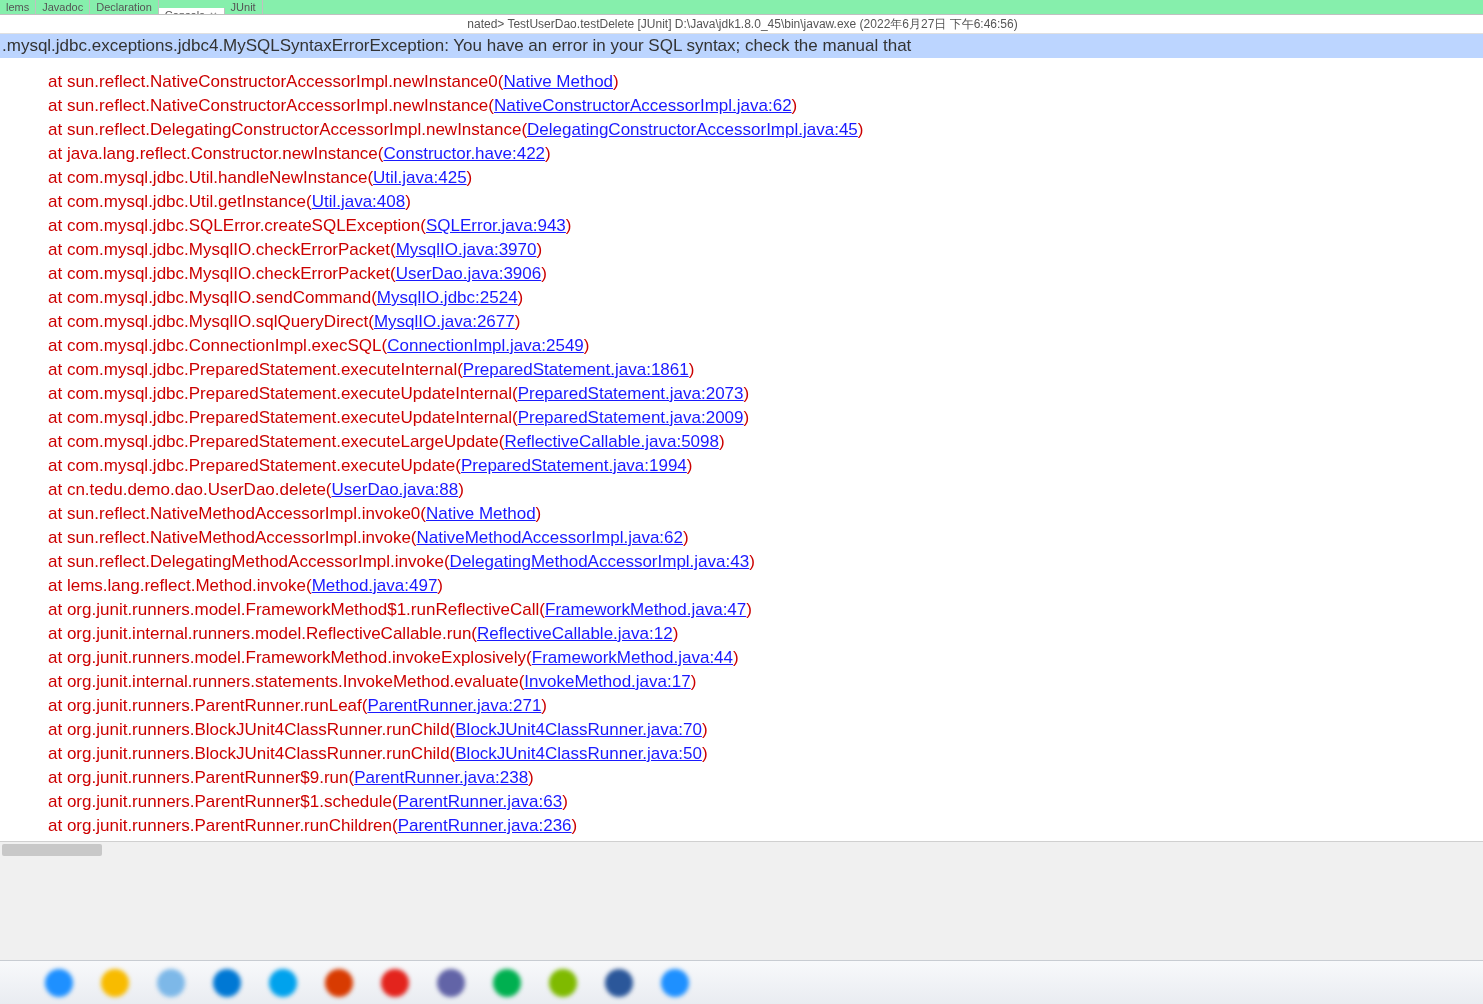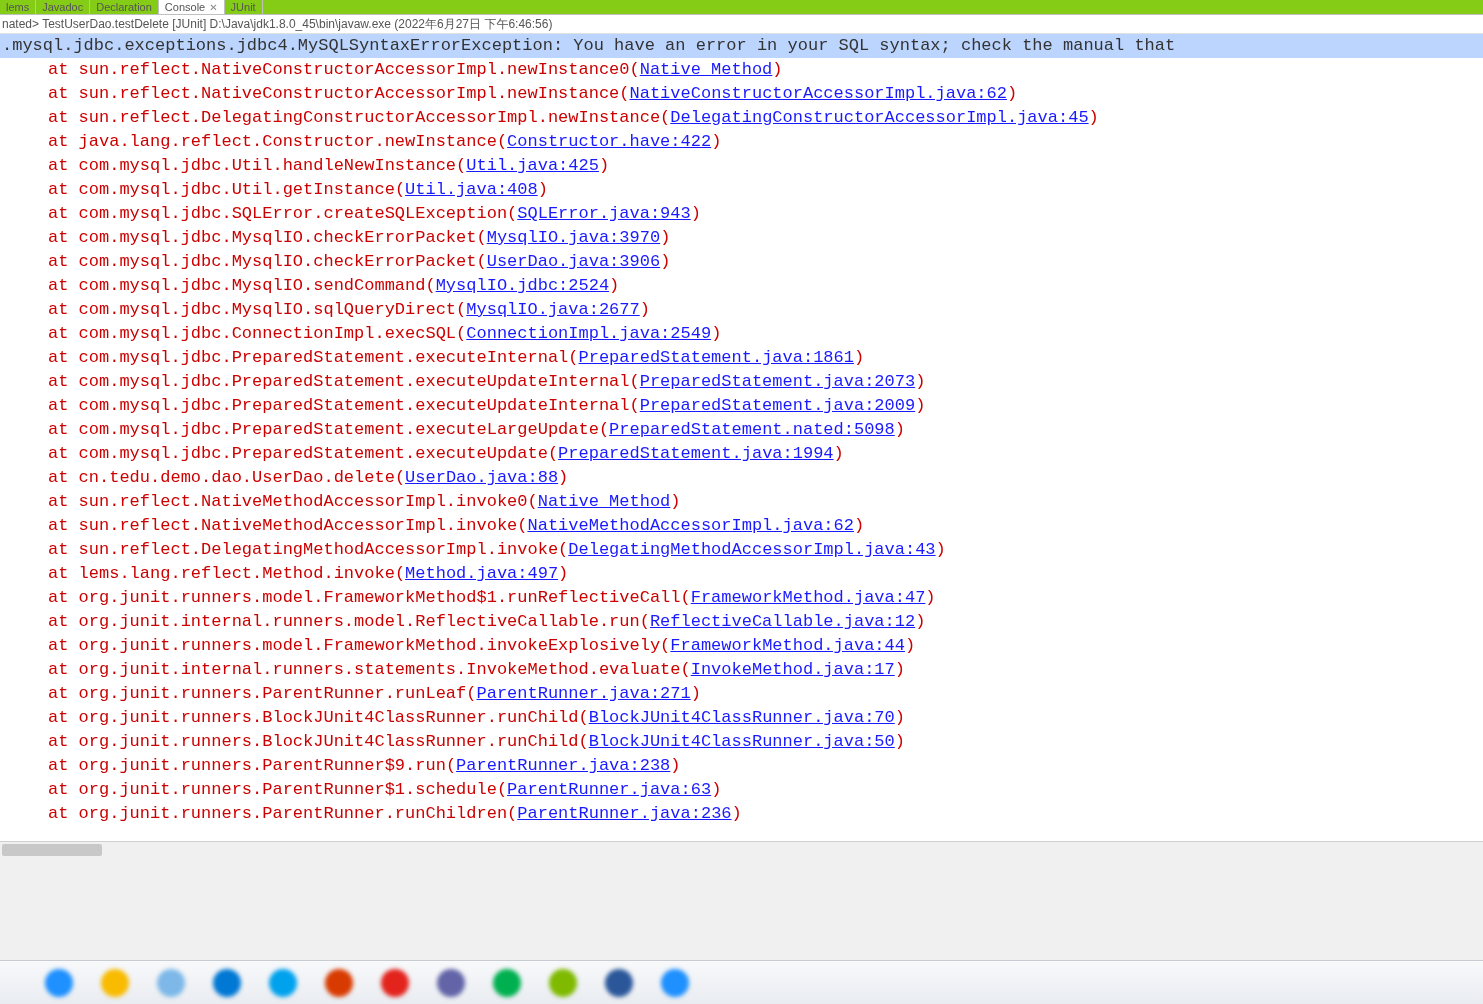--- a/index.html
+++ b/index.html
@@ -4,62 +4,63 @@
 <style>
   html, body {
     margin: 0; padding: 0;
     width: 1483px; height: 1004px;
     font-family: "Microsoft YaHei", sans-serif;
     background: #f0f0f0;
     overflow: hidden;
   }
   .tabs {
     display: flex;
-    align-items: flex-end;
+    align-items: flex-start;
     height: 14px;
     font-size: 11px;
     color: #555;
-    background: #84cc16;
+    background: #86efac;
     border-bottom: 1px solid #c0c0c0;
     overflow: hidden;
   }
   .tabs .tab {
     display: flex;
     align-items: center;
     padding: 0 6px;
     border-right: 1px solid #c0c0c0;
     height: 100%;
   }
   .tabs .tab.active { background: #fff; margin-top: 8px; }
   .tabs .close-x { margin-left: 4px; color: #888; font-size: 10px; }
   .header {
     height: 18px;
     font-size: 12px;
     color: #555;
     display: flex; align-items: center;
     padding-left: 2px;
     background: #fff;
     border-bottom: 1px solid #e0e0e0;
+    justify-content: center;
   }
   .console {
-    font-family: Liberation Mono, monospace;
+    font-family: Liberation Sans, sans-serif;
     font-size: 17px;
     line-height: 24px;
     background: #fff;
     height: 824px;
     overflow: hidden;
     position: relative;
     white-space: nowrap;
   }
   .err-line {
     color: #333;
     background: #bcd5ff;
     padding-left: 2px;
   }
-  .stack { padding-top: 0; }
+  .stack { padding-top: 12px; }
   .stack-line { padding-left: 48px; height: 24px; }
   .red { color: #cc0000; }
   .punc { color: #cc0000; }
   .link { color: #1a1aff; text-decoration: underline; cursor: pointer; }
   .hscroll {
     position: absolute;
     bottom: 0; left: 0; height: 16px; width: 100%;
     background: #f0f0f0;
     border-top: 1px solid #d0d0d0;
   }
@@ -128,21 +129,21 @@
       <div class="stack-line"><span class="red">at </span><span class="red">com.mysql.jdbc.Util.getInstance</span><span class="punc">(</span><span class="link">Util.java:408</span><span class="punc">)</span></div>
       <div class="stack-line"><span class="red">at </span><span class="red">com.mysql.jdbc.SQLError.createSQLException</span><span class="punc">(</span><span class="link">SQLError.java:943</span><span class="punc">)</span></div>
       <div class="stack-line"><span class="red">at </span><span class="red">com.mysql.jdbc.MysqlIO.checkErrorPacket</span><span class="punc">(</span><span class="link">MysqlIO.java:3970</span><span class="punc">)</span></div>
       <div class="stack-line"><span class="red">at </span><span class="red">com.mysql.jdbc.MysqlIO.checkErrorPacket</span><span class="punc">(</span><span class="link">UserDao.java:3906</span><span class="punc">)</span></div>
       <div class="stack-line"><span class="red">at </span><span class="red">com.mysql.jdbc.MysqlIO.sendCommand</span><span class="punc">(</span><span class="link">MysqlIO.jdbc:2524</span><span class="punc">)</span></div>
       <div class="stack-line"><span class="red">at </span><span class="red">com.mysql.jdbc.MysqlIO.sqlQueryDirect</span><span class="punc">(</span><span class="link">MysqlIO.java:2677</span><span class="punc">)</span></div>
       <div class="stack-line"><span class="red">at </span><span class="red">com.mysql.jdbc.ConnectionImpl.execSQL</span><span class="punc">(</span><span class="link">ConnectionImpl.java:2549</span><span class="punc">)</span></div>
       <div class="stack-line"><span class="red">at </span><span class="red">com.mysql.jdbc.PreparedStatement.executeInternal</span><span class="punc">(</span><span class="link">PreparedStatement.java:1861</span><span class="punc">)</span></div>
       <div class="stack-line"><span class="red">at </span><span class="red">com.mysql.jdbc.PreparedStatement.executeUpdateInternal</span><span class="punc">(</span><span class="link">PreparedStatement.java:2073</span><span class="punc">)</span></div>
       <div class="stack-line"><span class="red">at </span><span class="red">com.mysql.jdbc.PreparedStatement.executeUpdateInternal</span><span class="punc">(</span><span class="link">PreparedStatement.java:2009</span><span class="punc">)</span></div>
-      <div class="stack-line"><span class="red">at </span><span class="red">com.mysql.jdbc.PreparedStatement.executeLargeUpdate</span><span class="punc">(</span><span class="link">PreparedStatement.nated:5098</span><span class="punc">)</span></div>
+      <div class="stack-line"><span class="red">at </span><span class="red">com.mysql.jdbc.PreparedStatement.executeLargeUpdate</span><span class="punc">(</span><span class="link">ReflectiveCallable.java:5098</span><span class="punc">)</span></div>
       <div class="stack-line"><span class="red">at </span><span class="red">com.mysql.jdbc.PreparedStatement.executeUpdate</span><span class="punc">(</span><span class="link">PreparedStatement.java:1994</span><span class="punc">)</span></div>
       <div class="stack-line"><span class="red">at </span><span class="red">cn.tedu.demo.dao.UserDao.delete</span><span class="punc">(</span><span class="link">UserDao.java:88</span><span class="punc">)</span></div>
       <div class="stack-line"><span class="red">at </span><span class="red">sun.reflect.NativeMethodAccessorImpl.invoke0</span><span class="punc">(</span><span class="link">Native Method</span><span class="punc">)</span></div>
       <div class="stack-line"><span class="red">at </span><span class="red">sun.reflect.NativeMethodAccessorImpl.invoke</span><span class="punc">(</span><span class="link">NativeMethodAccessorImpl.java:62</span><span class="punc">)</span></div>
       <div class="stack-line"><span class="red">at </span><span class="red">sun.reflect.DelegatingMethodAccessorImpl.invoke</span><span class="punc">(</span><span class="link">DelegatingMethodAccessorImpl.java:43</span><span class="punc">)</span></div>
       <div class="stack-line"><span class="red">at </span><span class="red">lems.lang.reflect.Method.invoke</span><span class="punc">(</span><span class="link">Method.java:497</span><span class="punc">)</span></div>
       <div class="stack-line"><span class="red">at </span><span class="red">org.junit.runners.model.FrameworkMethod$1.runReflectiveCall</span><span class="punc">(</span><span class="link">FrameworkMethod.java:47</span><span class="punc">)</span></div>
       <div class="stack-line"><span class="red">at </span><span class="red">org.junit.internal.runners.model.ReflectiveCallable.run</span><span class="punc">(</span><span class="link">ReflectiveCallable.java:12</span><span class="punc">)</span></div>
       <div class="stack-line"><span class="red">at </span><span class="red">org.junit.runners.model.FrameworkMethod.invokeExplosively</span><span class="punc">(</span><span class="link">FrameworkMethod.java:44</span><span class="punc">)</span></div>
       <div class="stack-line"><span class="red">at </span><span class="red">org.junit.internal.runners.statements.InvokeMethod.evaluate</span><span class="punc">(</span><span class="link">InvokeMethod.java:17</span><span class="punc">)</span></div>

